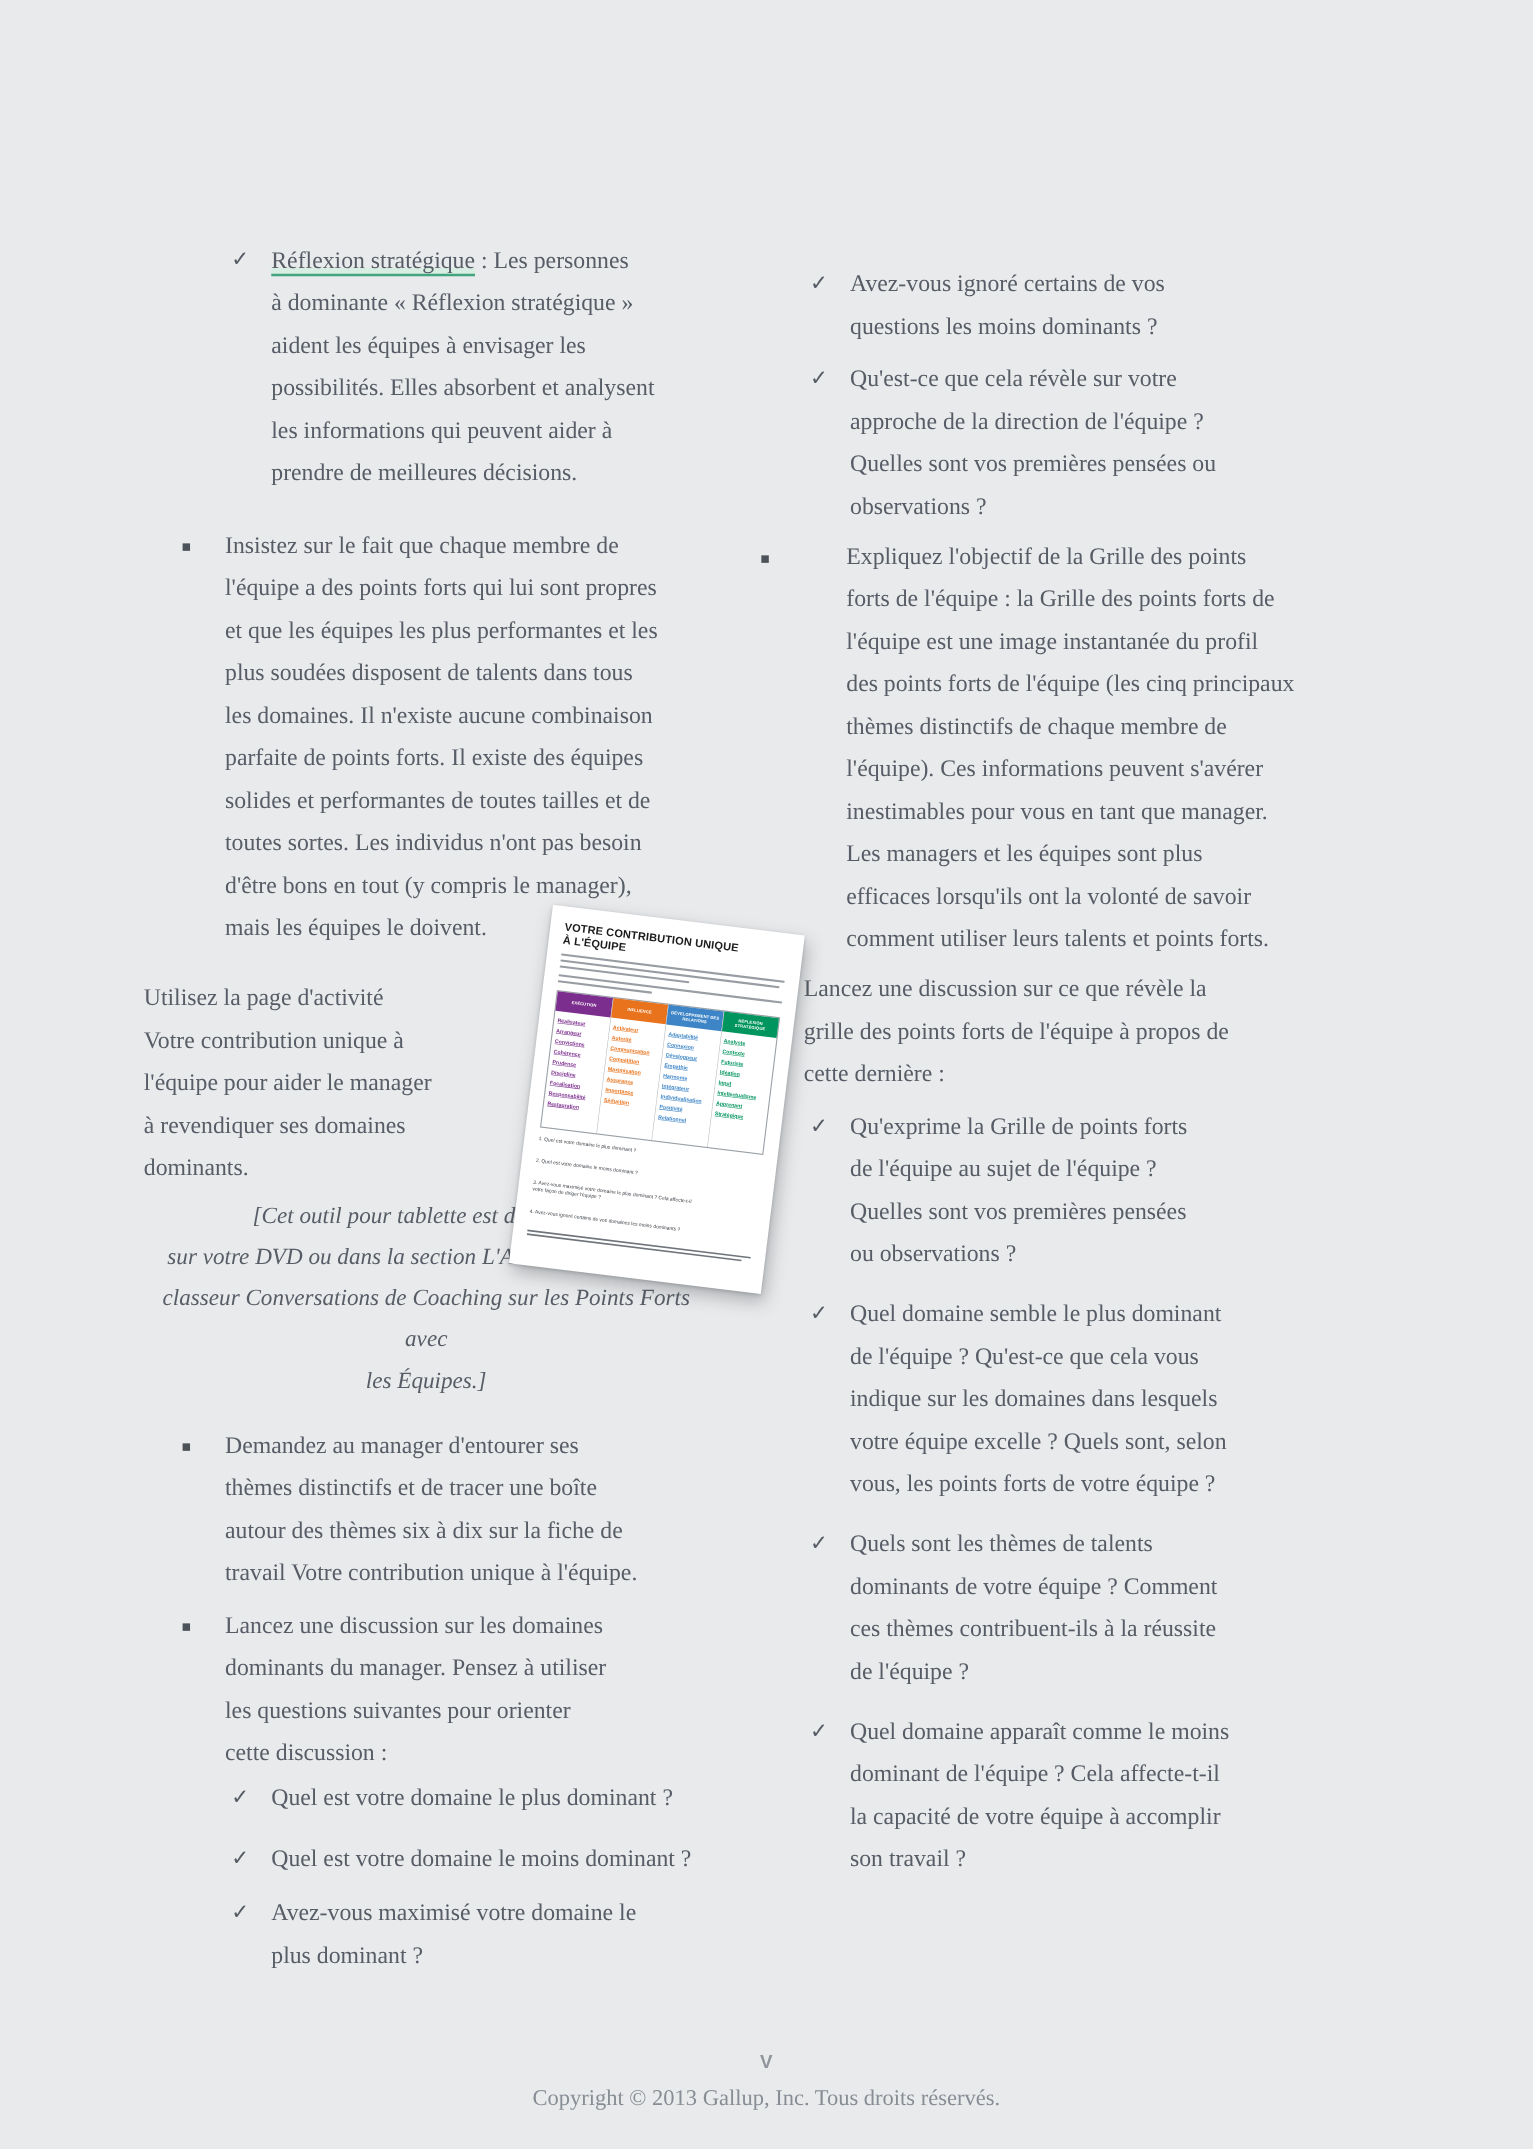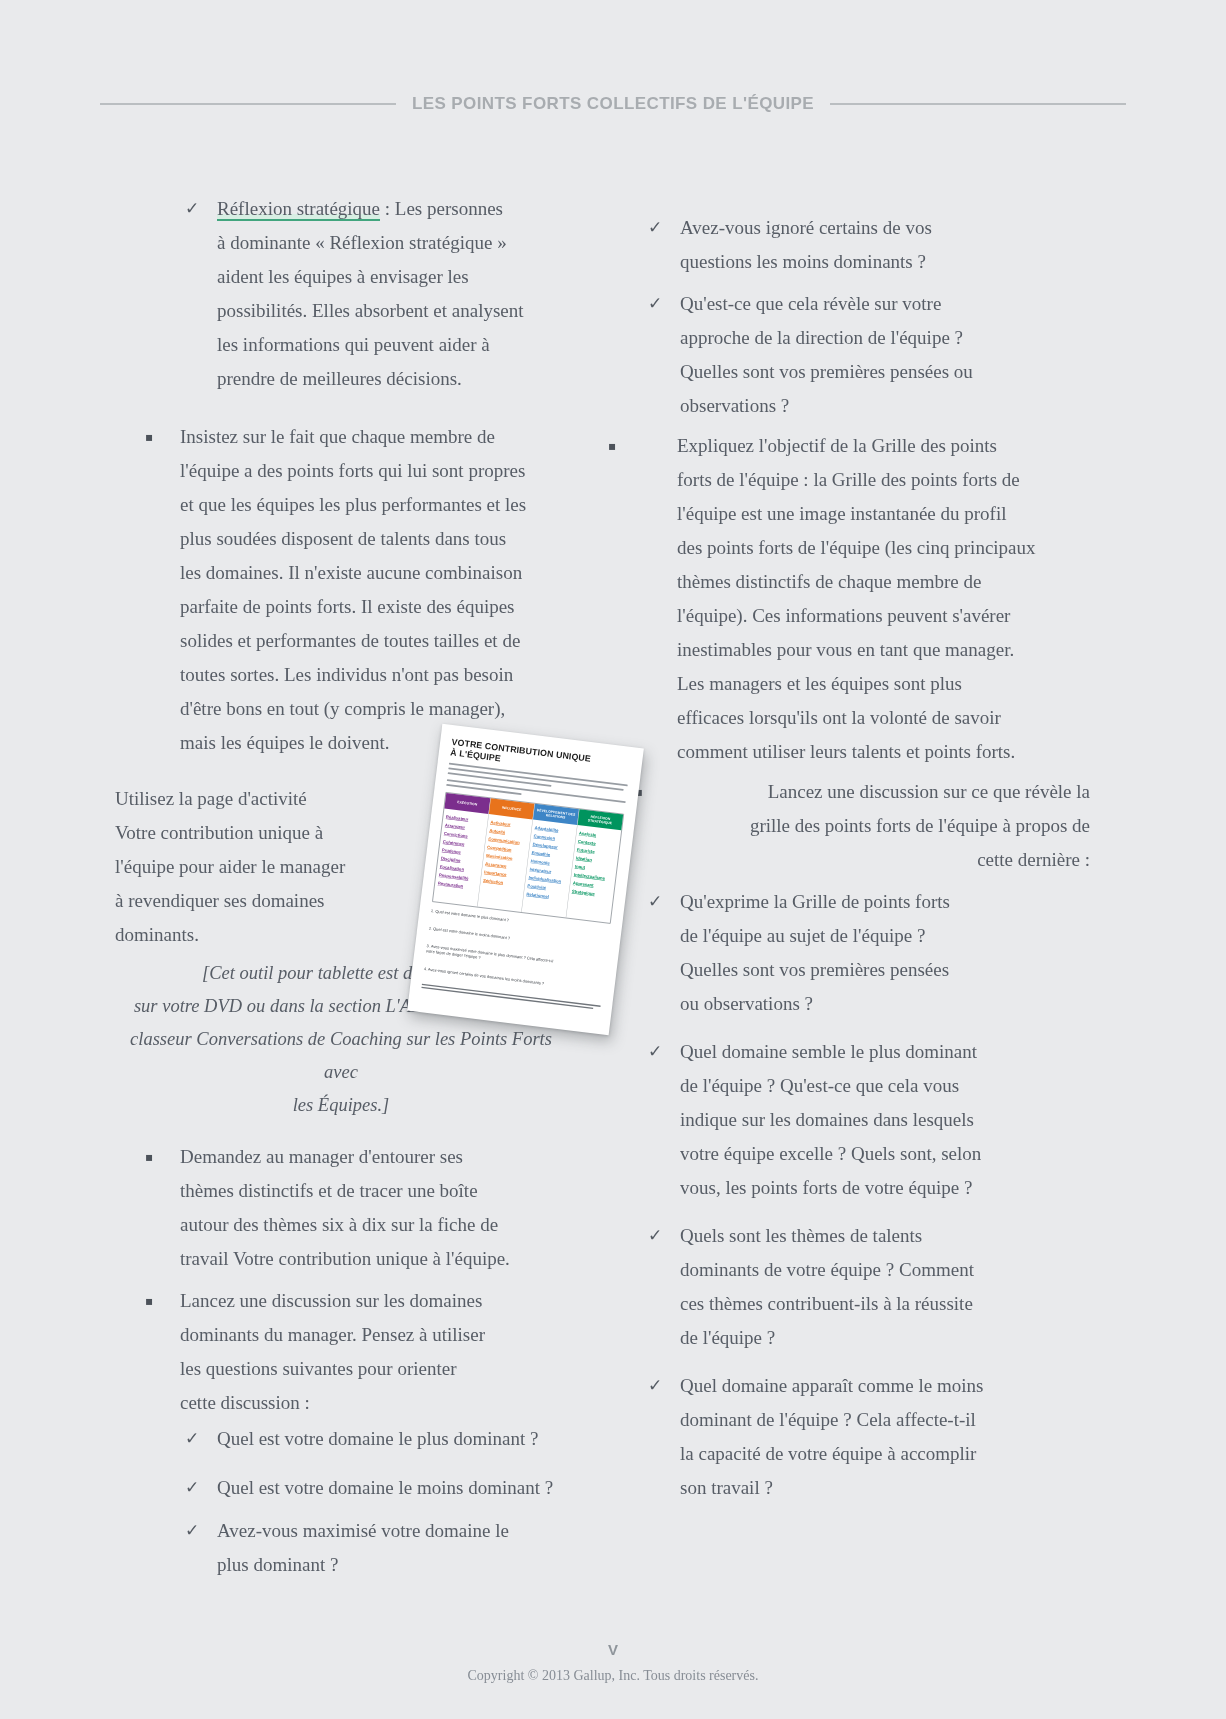--- a/index.html
+++ b/index.html
@@ -57,32 +57,27 @@
     line-height:2.0; text-decoration:underline; white-space:pre-line; }
   .ws-questions { margin-top:14px; }
   .ws-question { font-family:"Liberation Sans", sans-serif; font-size:9px;
     line-height:1.35; color:#3a3f45; margin-bottom:28px; white-space:pre-line; }
   .ws-fineprint { margin-top:4px; }
   .ws-fineprint .fp { height:3px; background:#70757b; margin:4px 0; }
   
   .page-number { position:absolute; top:1641px; left:0; right:0; text-align:center;
     font-family:"Liberation Sans", sans-serif; font-weight:bold; font-size:15px; color:#8f959b; }
   .copyright { position:absolute; top:1668px; left:0; right:0; text-align:center;
-    font-size:14px; color:#878d95; }
+    font-size:18px; color:#878d95; }
 </style>
 </head>
 <body>
 
 <div class="page">
 
-  <header class="page-header">
-    <span class="rule"></span>
-    <h1 class="header-title">LES POINTS FORTS COLLECTIFS DE L'ÉQUIPE</h1>
-    <span class="rule"></span>
-  </header>
 
   <section class="col col-left">
 
     <div class="item lvl-ck" style="margin-top:17px; margin-bottom:24px;">
       <span class="marker">✓</span>
       <div class="txt"><a class="green-link">Réflexion stratégique</a><span> : Les personnes
 à dominante « Réflexion stratégique »
 aident les équipes à envisager les
 possibilités. Elles absorbent et analysent
 les informations qui peuvent aider à
@@ -170,21 +165,21 @@
 l'équipe est une image instantanée du profil
 des points forts de l'équipe (les cinq principaux
 thèmes distinctifs de chaque membre de
 l'équipe). Ces informations peuvent s'avérer
 inestimables pour vous en tant que manager.
 Les managers et les équipes sont plus
 efficaces lorsqu'ils ont la volonté de savoir
 comment utiliser leurs talents et points forts.</span></div>
     </div>
 
-    <div class="item lvl-sq" style="margin-bottom:8px;text-align:right;">
+    <div class="item lvl-sq" style="margin-bottom:8px;">
       <span class="marker">▪</span>
       <div class="txt">Lancez une discussion sur ce que révèle la
 grille des points forts de l'équipe à propos de
 cette dernière :</div>
     </div>
 
     <div class="item lvl-ck" style="margin-bottom:14px;">
       <span class="marker">✓</span>
       <div class="txt">Qu'exprime la Grille de points forts
 de l'équipe au sujet de l'équipe ?

